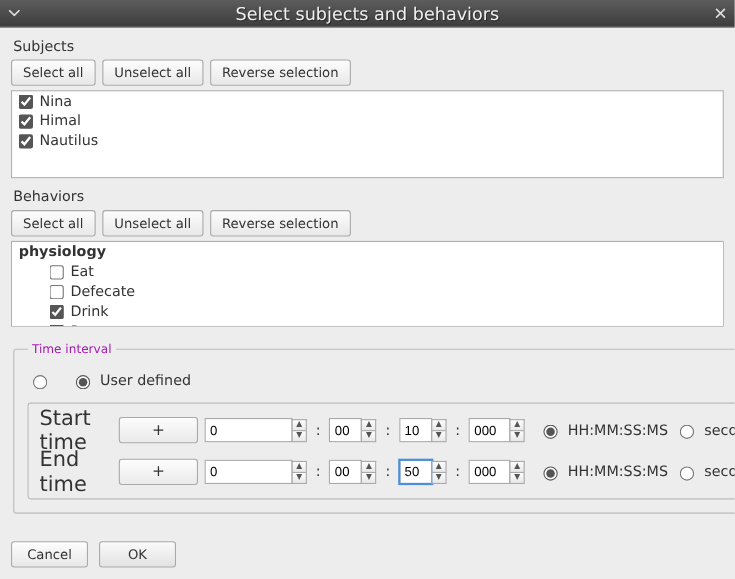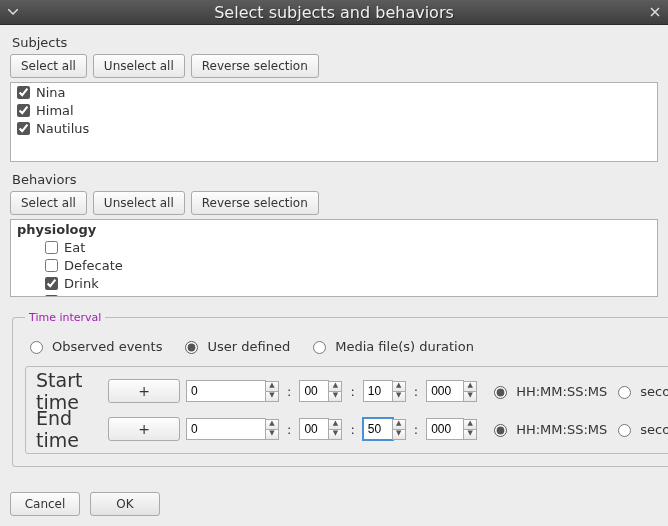--- a/index.html
+++ b/index.html
@@ -117,30 +117,25 @@
           <span>Rest</span>
         </div>
     </div>
 
     <fieldset class="time">
       <legend>Time interval</legend>
 
       <div class="radio-row">
         <label class="radio-opt">
             <input type="radio" name="tmode" style="">
-            <span>Observed events</span>
           </label>
         <label class="radio-opt">
             <input type="radio" name="tmode" checked="" style="">
             <span>User defined</span>
           </label>
-        <label class="radio-opt">
-            <input type="radio" name="tmode" style="">
-            <span>Media file(s) duration</span>
-          </label>
       </div>
 
       <div class="timegrid">
 
         <div class="trow">
           <div class="tlabel">Start time</div>
           <div class="sign">+</div>
           <div class="spin">
               <input class="w-hh" value="0" style="">
               <div class="arrows">

